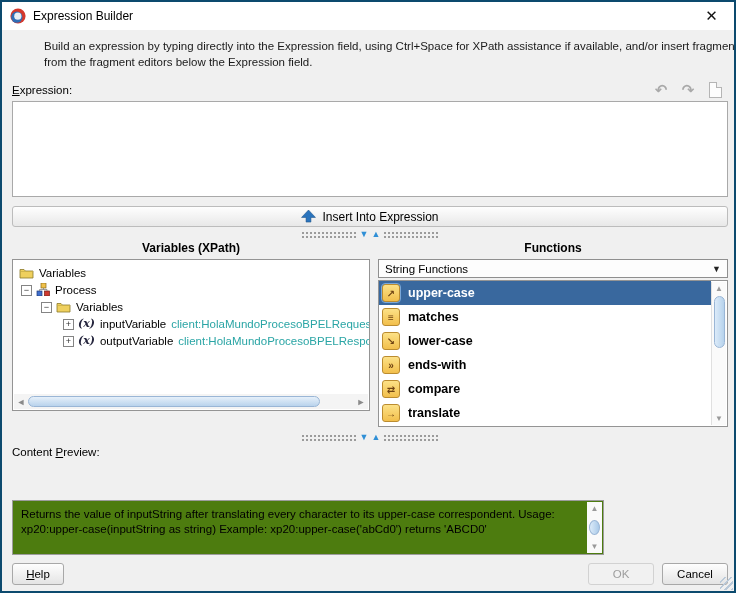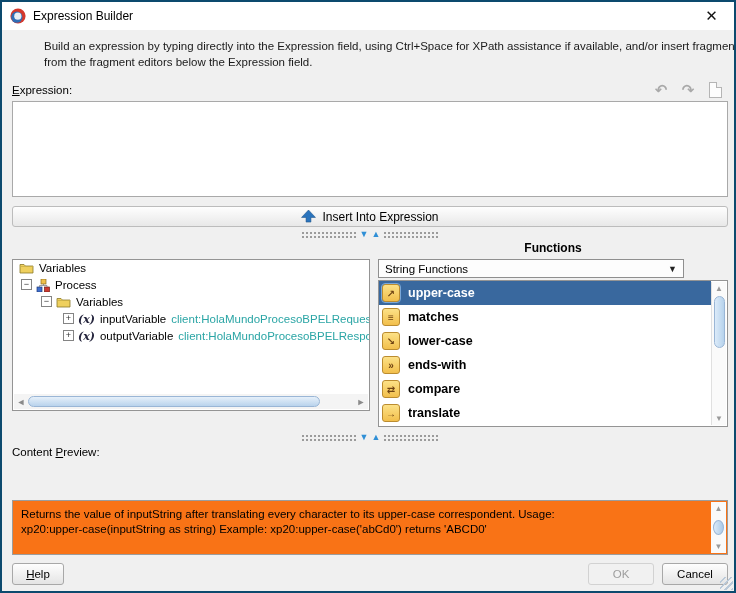--- a/index.html
+++ b/index.html
@@ -52,39 +52,39 @@
 
   
   .panel-hdr { position:absolute; top:239px; font-weight:bold; font-size:12px; text-align:center; }
   .vars-hdr { left:10px; width:358px; }
   .funcs-hdr { left:376px; width:350px; }
 
   
   .tree-panel { position:absolute; left:10px; top:257px; width:358px; height:152px; background:#fff;
                 border:1px solid #949494; overflow:hidden; }
   .tree-rows { position:absolute; top:2px; left:0; right:0; bottom:17px; overflow:hidden; }
-  .tree-row { height:17px; display:flex; align-items:flex-start; white-space:nowrap; }
+  .tree-row { height:17px; display:flex; align-items:flex-end; white-space:nowrap; }
   .indent0{padding-left:6px;} .indent1{padding-left:8px;} .indent2{padding-left:28px;} .indent3{padding-left:50px;}
   .expander { width:11px; height:11px; border:1px solid #848484; background:#fff; font-size:9px;
               line-height:9px; text-align:center; color:#333; margin-right:4px; flex:0 0 auto; cursor:default; }
   .node-icon { margin-right:5px; flex:0 0 auto; display:flex; }
   .var-x { font-family:"DejaVu Serif",serif; font-style:italic; font-weight:bold; font-size:11px; color:#25253d;
            margin-right:5px; flex:0 0 auto; }
   .node-label { color:#000; }
   .node-type { color:#2aa5a5; margin-left:5px; }
 
   
   .hscroll { position:absolute; left:1px; right:1px; bottom:1px; height:15px; background:#f4f4f4;
              display:flex; align-items:center; }
   .hs-arrow { width:14px; color:#8a8a8a; font-size:9px; text-align:center; flex:0 0 auto; }
   .hs-thumb { height:11px; flex:1 1 auto; margin-right:34px;
               background:linear-gradient(180deg,#e6f0fa,#b9d3ec); border:1px solid #9ab6d6; border-radius:6px; }
 
   
-  .func-select { position:absolute; left:376px; top:257px; width:306px; height:19px; background:#fdfdfd;
+  .func-select { position:absolute; left:376px; top:257px; width:350px; height:19px; background:#fdfdfd;
                  border:1px solid #8f8f8f; display:flex; align-items:center; padding:0 6px; cursor:default;gap:36px; }
   .func-select .sel-text { flex:1 1 auto; }
   .sel-caret { font-size:9px; color:#222; }
 
   .func-list { position:absolute; left:376px; top:278px; width:350px; height:147px; background:#fff;
                border:1px solid #949494; overflow:hidden; }
   .func-rows { position:absolute; top:0; left:0; right:16px; bottom:0; overflow:hidden; }
   .func-row { height:24px; display:flex; align-items:center; gap:8px; padding-left:3px; cursor:default; }
   .func-row.selected { background:#39689e; color:#fff; font-weight:bold; }
   .func-icon { width:18px; height:18px; border-radius:3px; flex:0 0 auto;
@@ -105,21 +105,21 @@
   .chk-row { position:absolute; left:10px; top:411px; display:flex; align-items:center; gap:7px; color:#a8a8a8; }
   .chk-box { width:13px; height:13px; background:#fcfcfc; border:1px solid #c9c9c9; }
 
   
   .cp-label { top:444px; }
   .cp-field { position:absolute; left:10px; top:458px; width:716px; height:18px; background:#f3f3f3;
               border:1px solid #9c9c9c; display:flex; align-items:center; padding-left:4px; }
 
   
   .desc-label { top:512px;margin-left:39px; }
-  .desc-box { position:absolute; left:10px; top:498px; width:716px; height:55px; background:#f97316;
+  .desc-box { position:absolute; left:10px; top:498px; width:592px; height:55px; background:#4d7c0f;
               border:1px solid #9c9c9c; }
   .desc-text { position:absolute; left:8px; top:6px; right:22px; line-height:15px; white-space:pre-wrap; }
   .desc-scroll { position:absolute; top:1px; right:1px; bottom:1px; width:15px; background:#fafafa;
                  display:flex; flex-direction:column; align-items:center; justify-content:space-between; }
   .ds-thumb { width:11px; height:15px; background:linear-gradient(90deg,#dcebf9,#a9c9e8);
               border:1px solid #9ab6d6; border-radius:50%; }
 
   
   .btn { position:absolute; top:561px; height:22px; border:1px solid #a8a8a8; border-radius:3px;
          background:linear-gradient(180deg,#fefefe,#e4e4e4); font-size:11.5px; text-align:center;
@@ -168,20 +168,21 @@
     <span>Insert Into Expression</span>
   </div>
 
   <div class="splitter split1">
     <span class="dots"></span>
     <span class="tri">▼</span>
     <span class="tri">▲</span>
     <span class="dots"></span>
   </div>
 
+  <div class="panel-hdr vars-hdr">Variables (XPath)</div>
   <div class="panel-hdr funcs-hdr">Functions</div>
 
   <div class="tree-panel">
     <div class="tree-rows">
 
       <div class="tree-row indent0">
         <span class="node-icon">
           <svg width="15" height="12" viewBox="0 0 15 12">
               <path d="M1 2.5 L1 11 L14 11 L14 4 L6.5 4 L5 2.5 Z" fill="#efd05e" stroke="#8b7a2a" stroke-width="0.8"></path>
               <path d="M1 4.5 L14 4.5" stroke="#c9ae48" stroke-width="0.8"></path>

